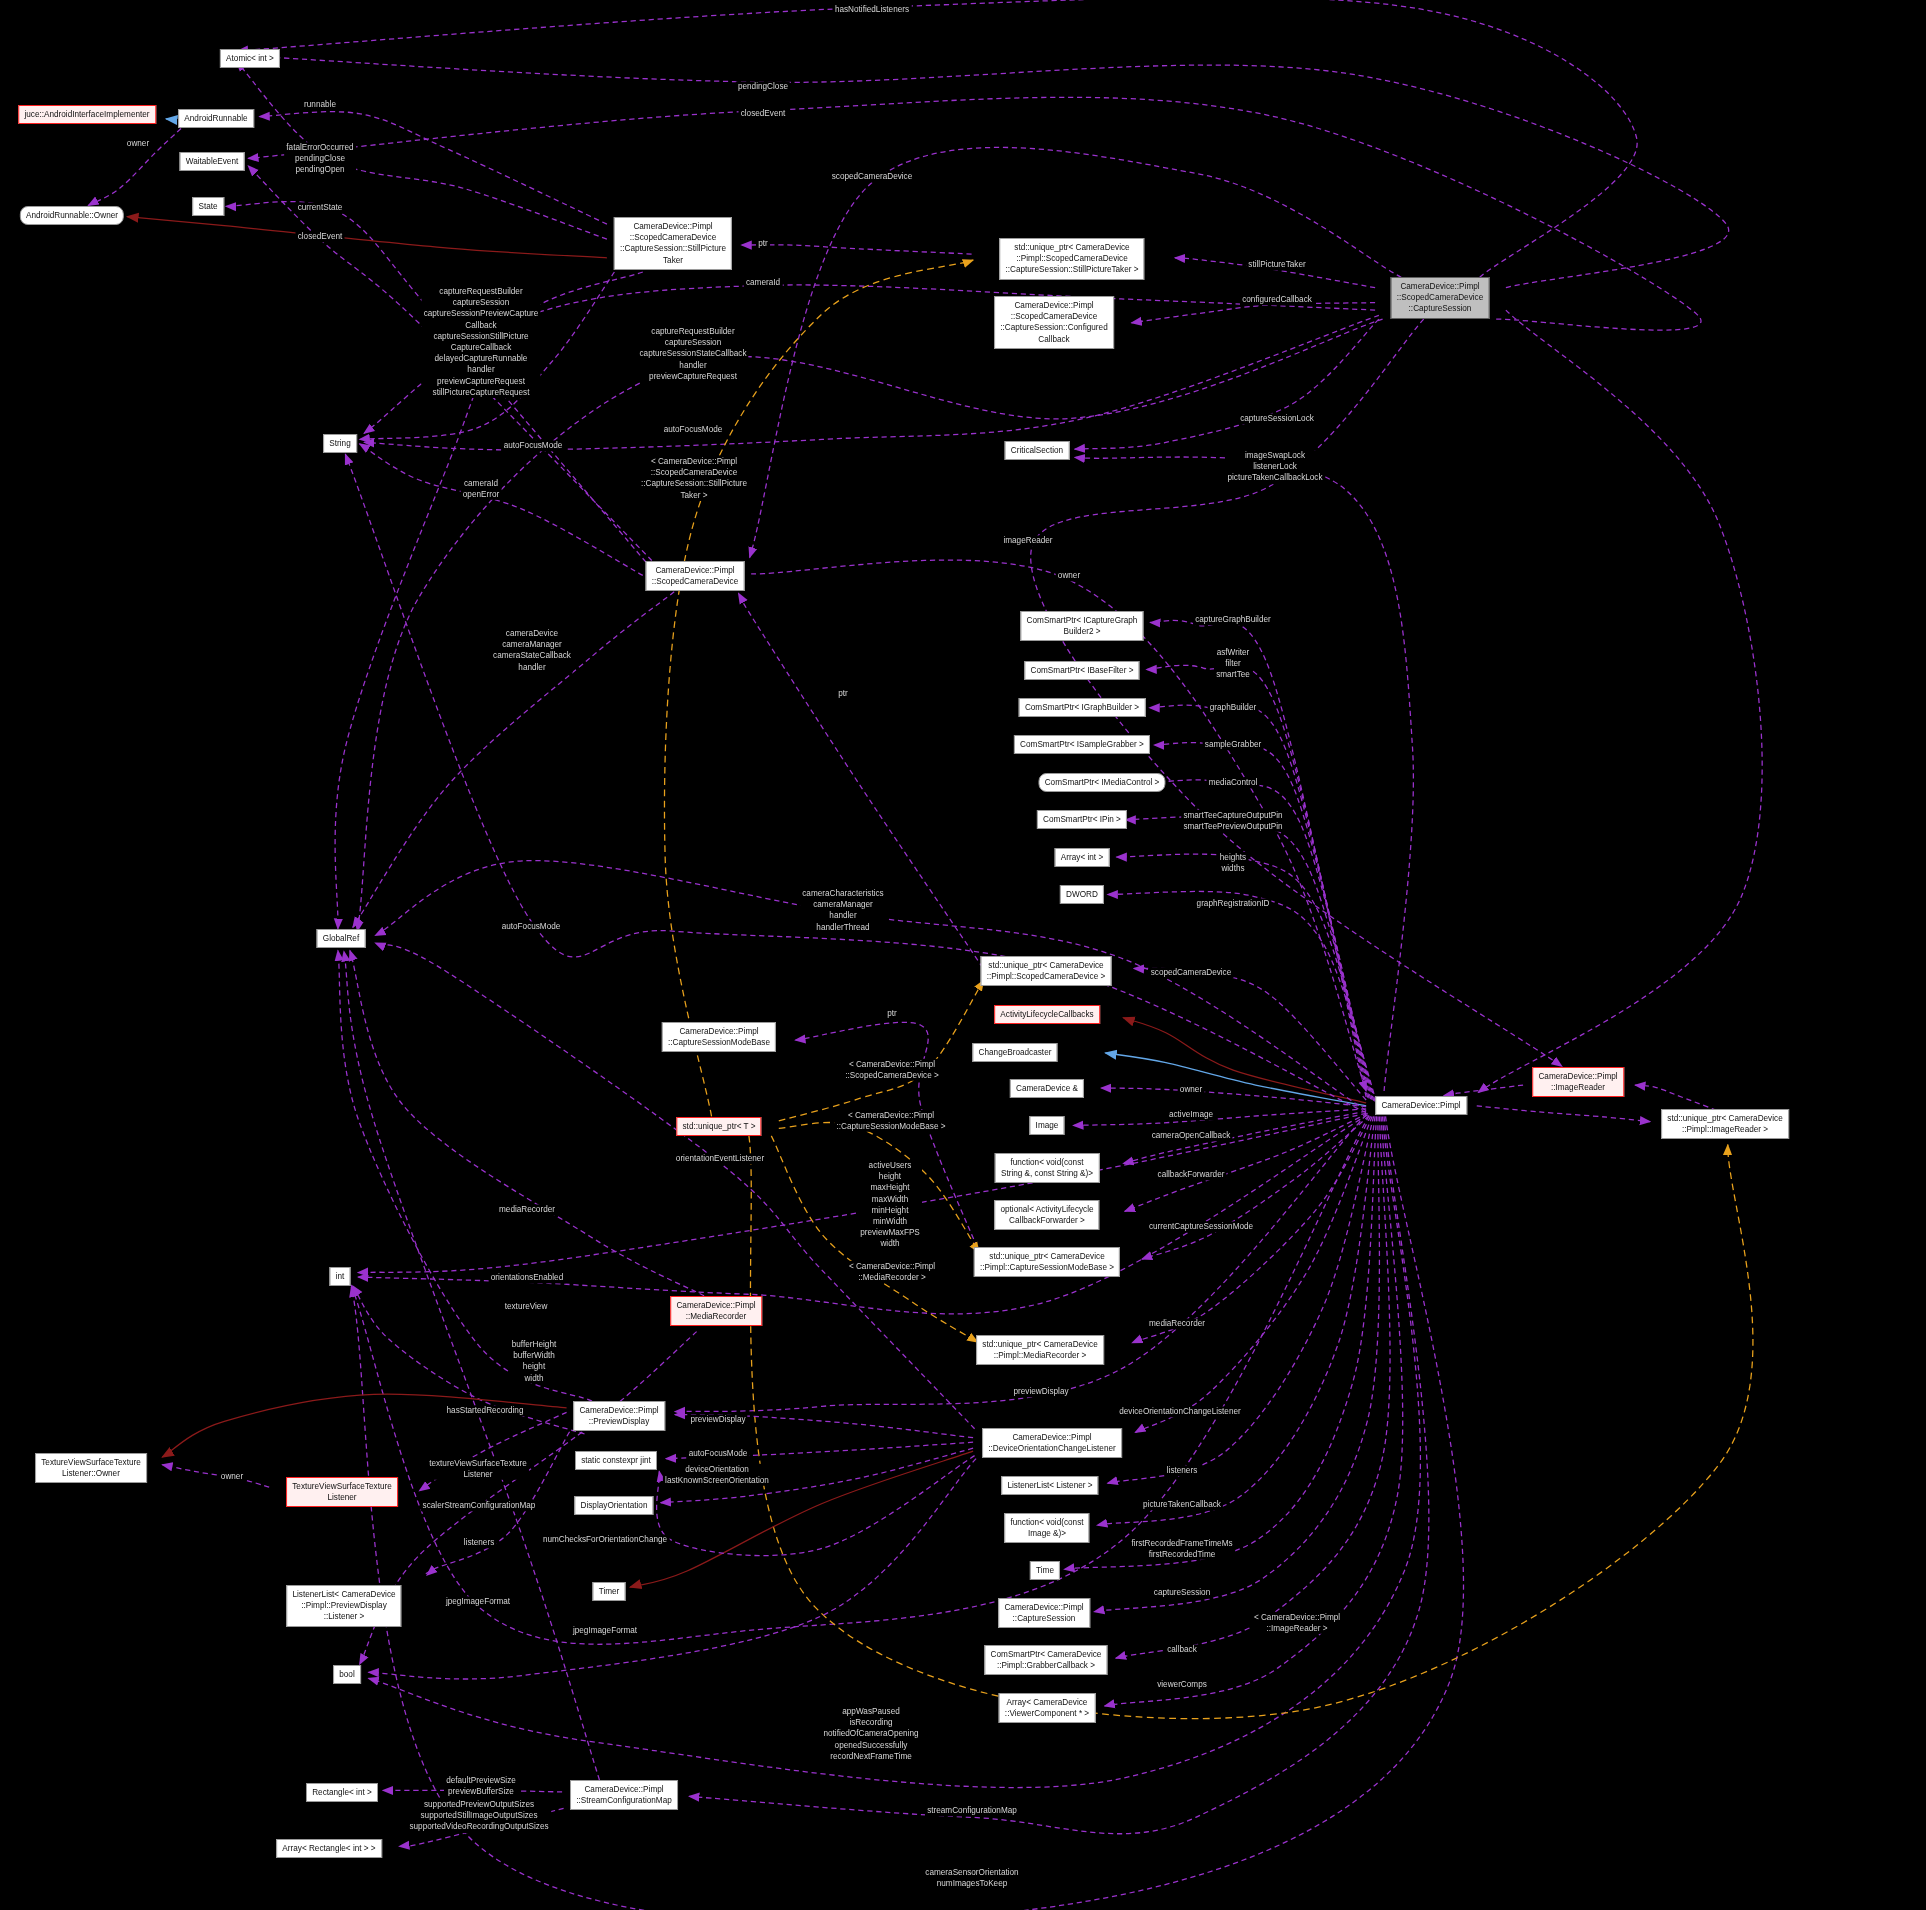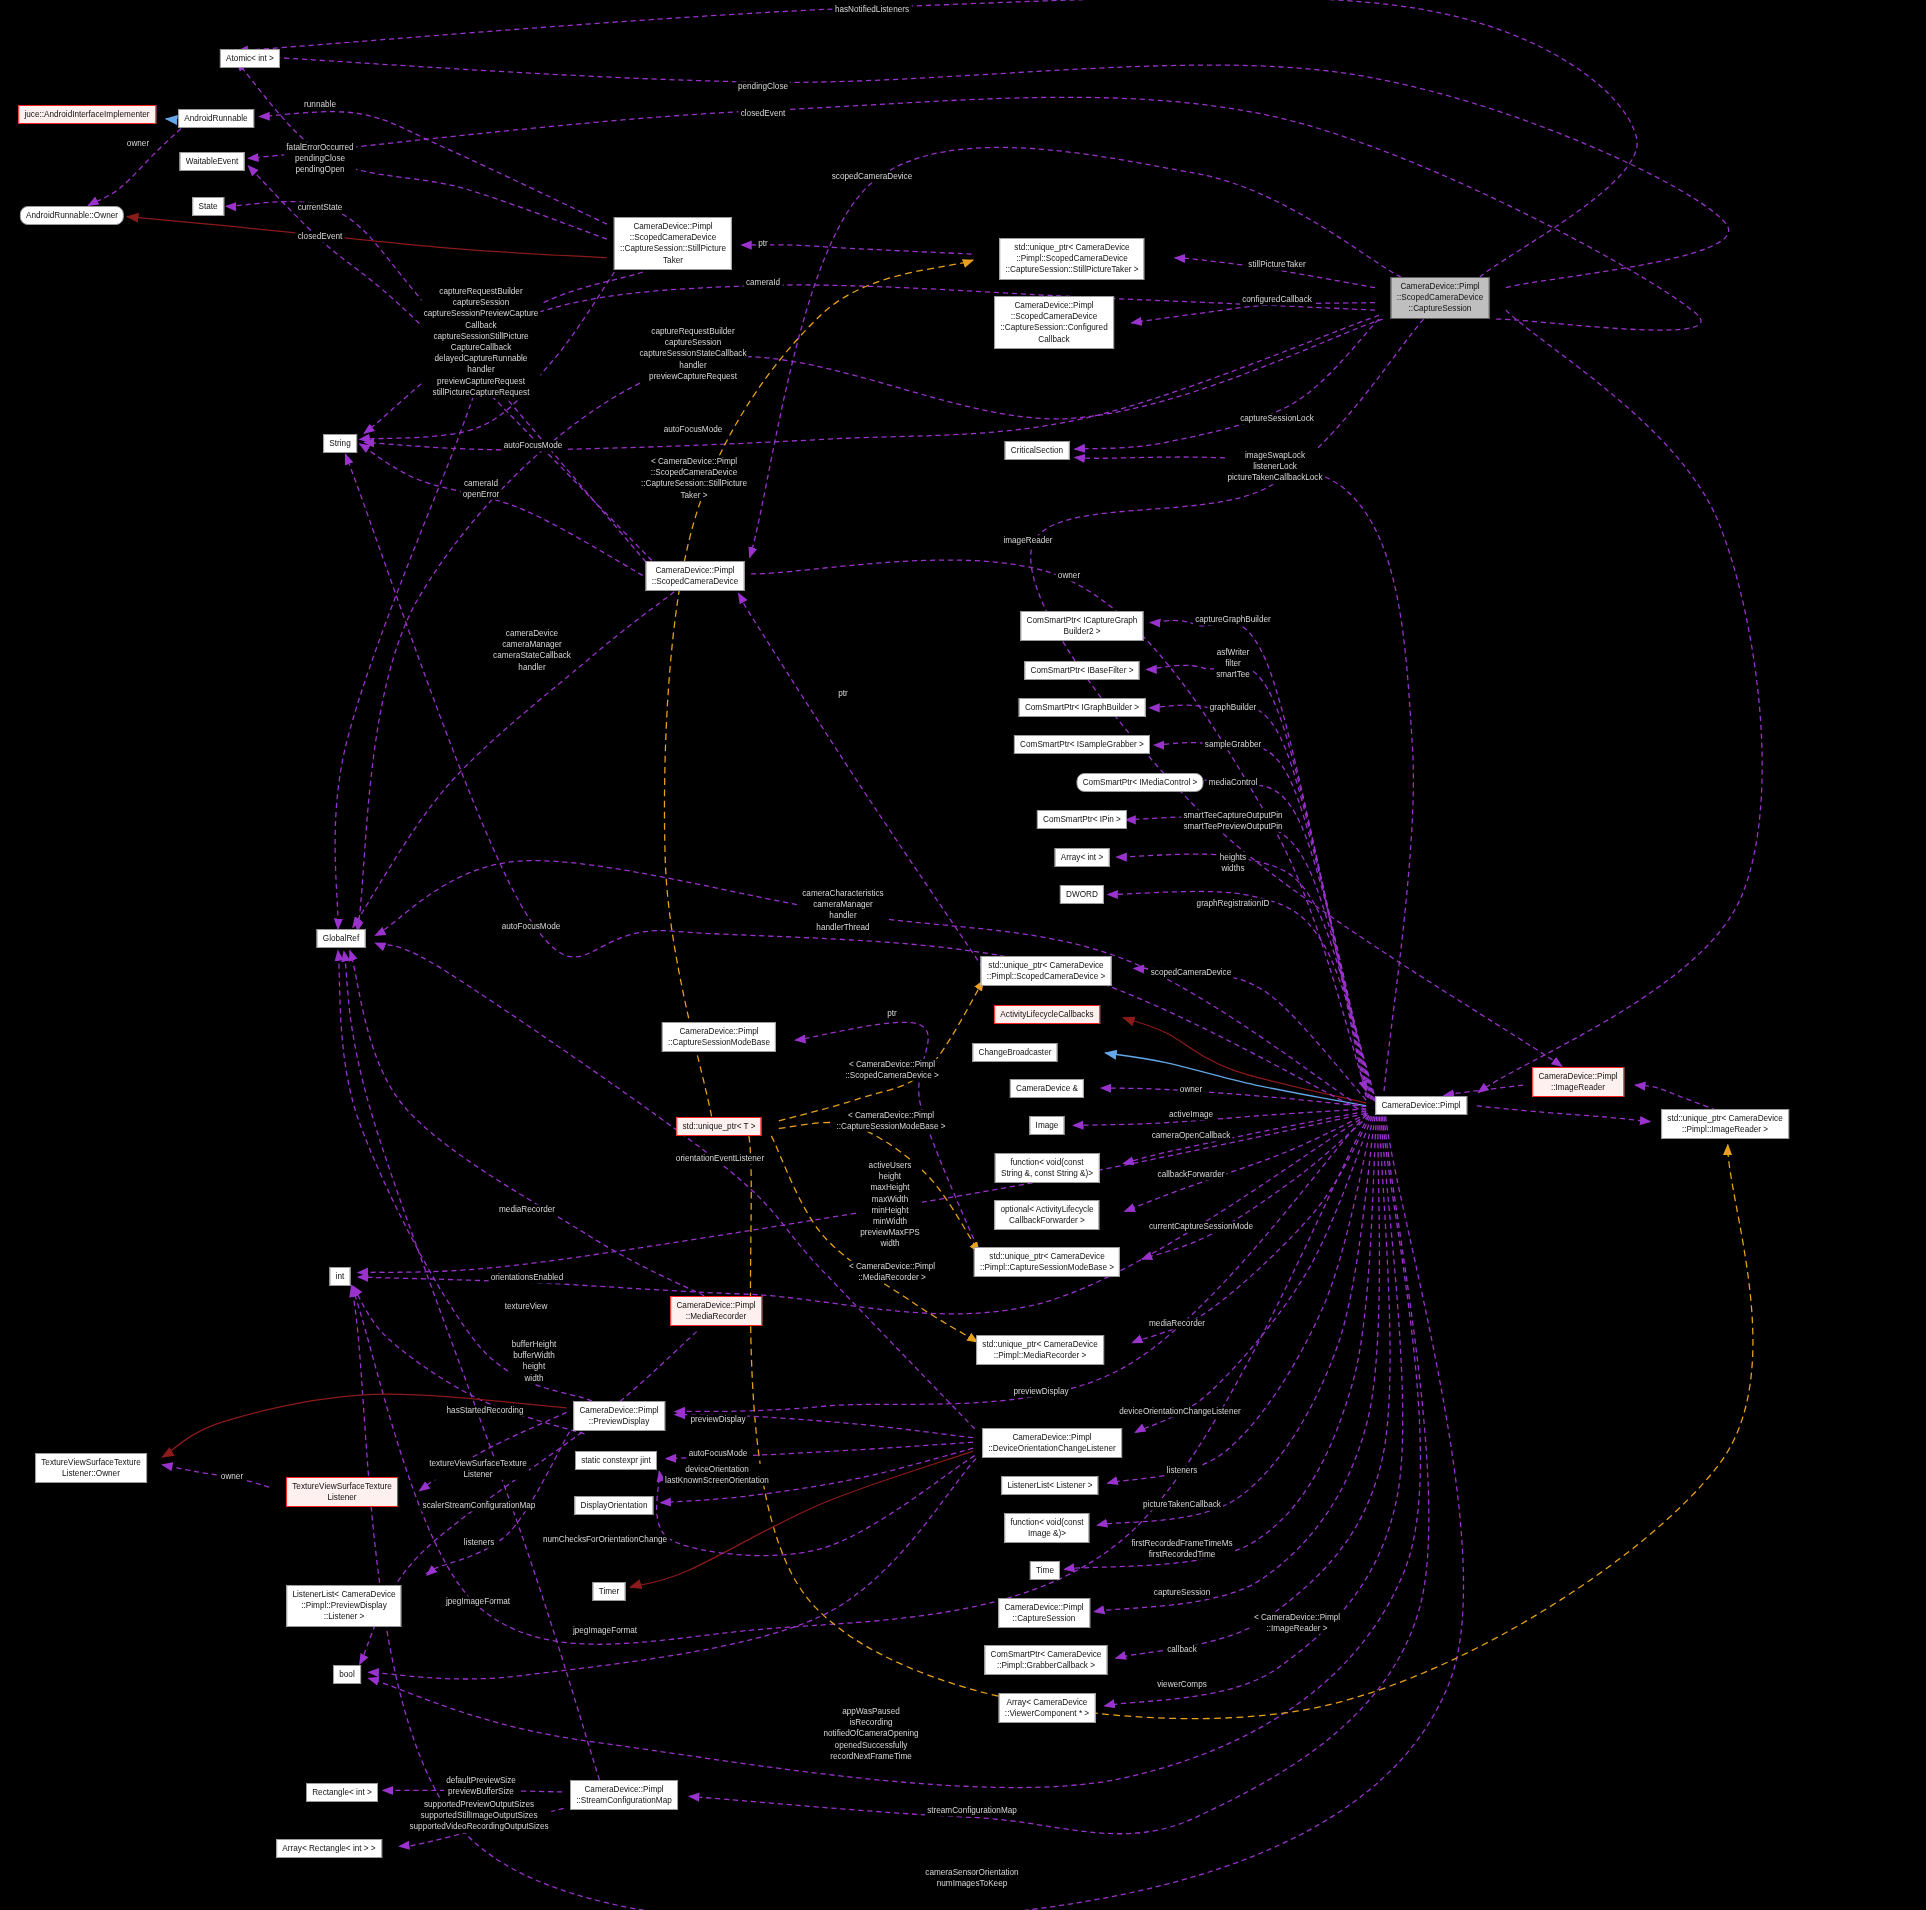--- a/index.html
+++ b/index.html
@@ -181,21 +181,21 @@
       </div>
       <div class="node" style="left: 1082px; top: 661px;">
         <div>ComSmartPtr&lt; IBaseFilter &gt;</div>
       </div>
       <div class="node" style="left: 1082px; top: 698px;">
         <div>ComSmartPtr&lt; IGraphBuilder &gt;</div>
       </div>
       <div class="node" style="left: 1082px; top: 735px;">
         <div>ComSmartPtr&lt; ISampleGrabber &gt;</div>
       </div>
-      <div class="node" style="left: 1140px; top: 773px; border-radius: 8px;">
+      <div class="node" style="left: 1102px; top: 773px; border-radius: 8px;">
         <div>ComSmartPtr&lt; IMediaControl &gt;</div>
       </div>
       <div class="node" style="left: 1082px; top: 810px;">
         <div>ComSmartPtr&lt; IPin &gt;</div>
       </div>
       <div class="node" style="left: 1082px; top: 848px;">
         <div>Array&lt; int &gt;</div>
       </div>
       <div class="node" style="left: 1082px; top: 885px;">
         <div>DWORD</div>

